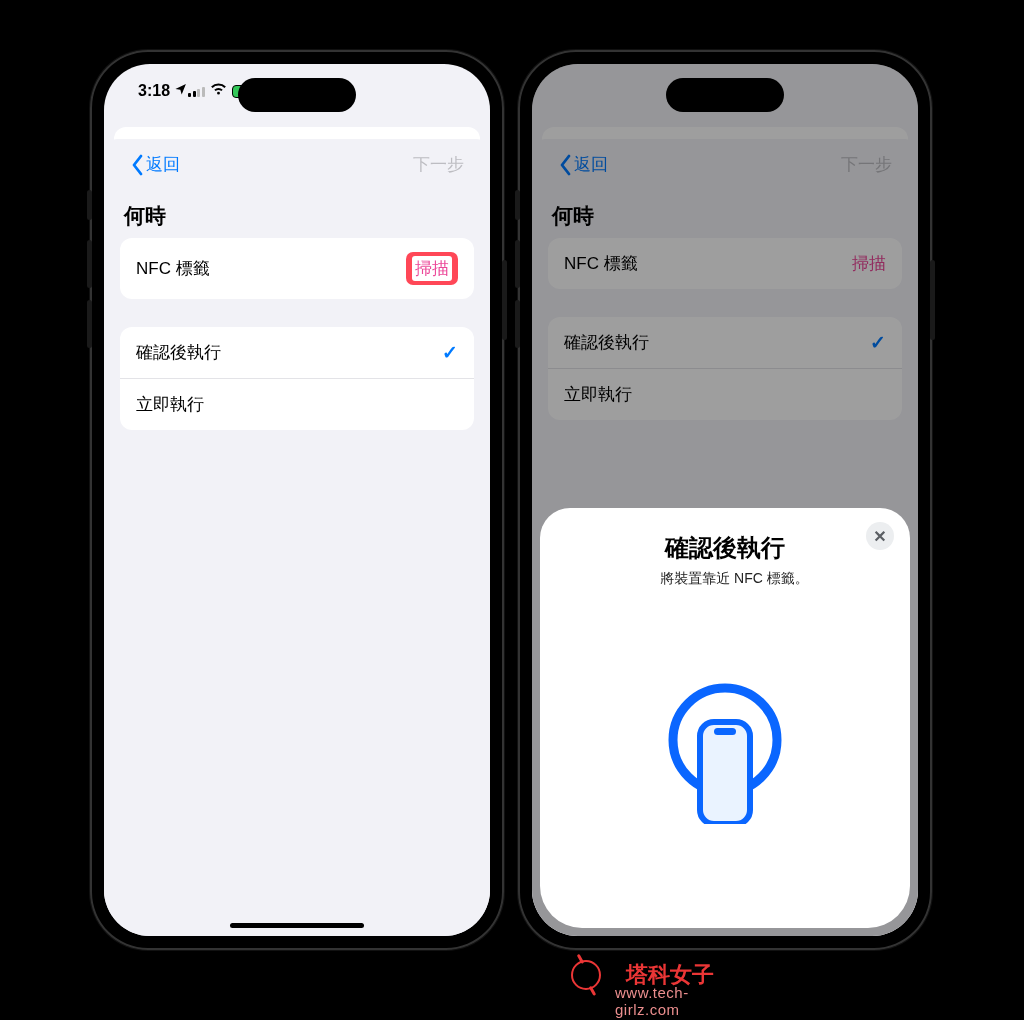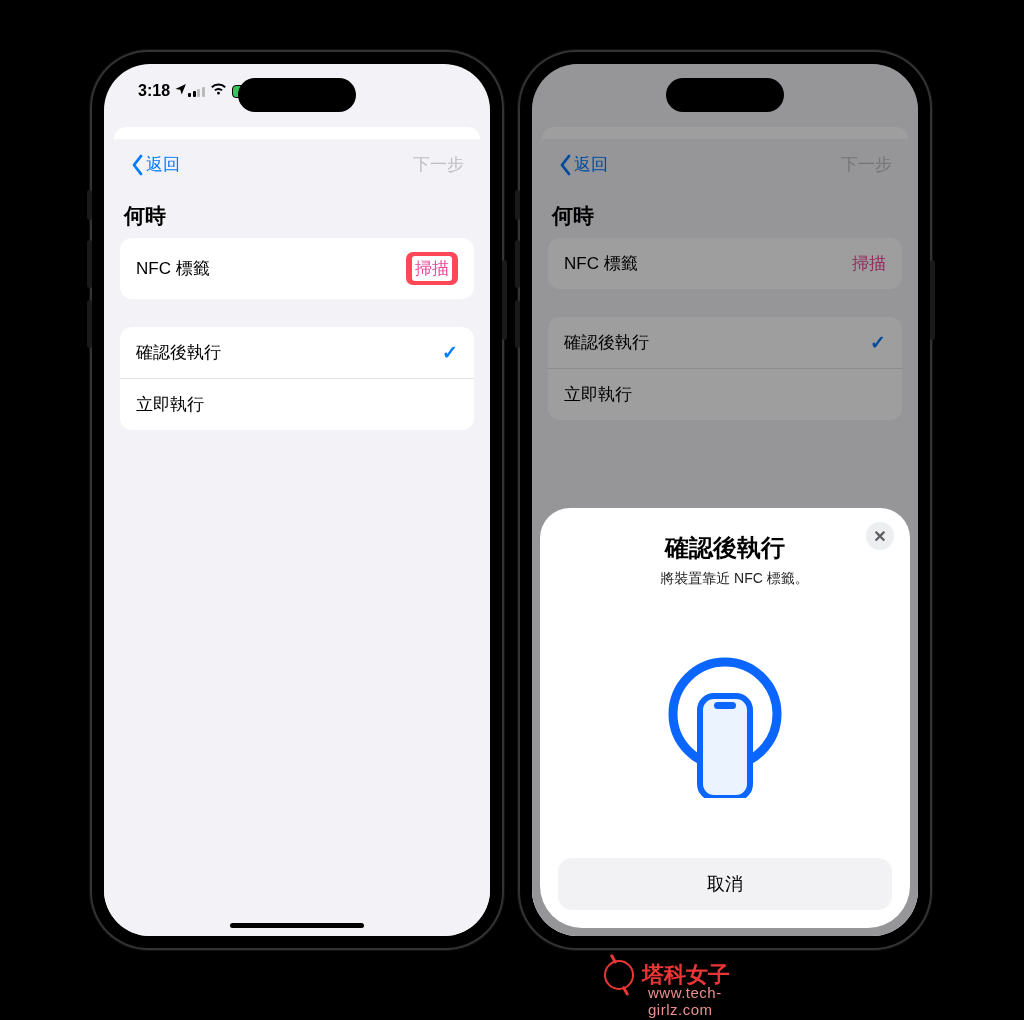--- a/index.html
+++ b/index.html
@@ -195,22 +195,22 @@
   width: 100%;
   background: #f2f2f5;
   border-radius: 14px;
   padding: 14px 0;
   text-align: center;
   font-size: 18px;
 }
 
 .watermark {
   position: absolute;
-  bottom: 30px; right: 294px;
-  display: flex; align-items: center; gap: 8px;
+  bottom: 30px; right: 310px;
+  display: flex; align-items: center; gap: 25px;
   color: #ff3b3b;
   font-weight: 700;
   font-size: 22px;
   opacity: 0.92;
   z-index: 200;
 }
 .watermark small {
   position:absolute; top:24px; left:44px;
   font-size: 15px; color:#ff9b9b; font-weight:400;
   letter-spacing: 0.5px;
@@ -364,21 +364,20 @@
         </div>
         <div class="nfc-title">確認後執行</div>
         <div class="nfc-sub">將裝置靠近 NFC 標籤。</div>
         <div class="nfc-ill">
           <svg width="150" height="150" viewBox="0 0 150 150">
             <circle cx="75" cy="66" r="52" fill="none" stroke="#0a66ff" stroke-width="9"></circle>
             <rect x="50" y="48" width="50" height="102" rx="14" fill="#eaf3ff" stroke="#0a66ff" stroke-width="6"></rect>
             <rect x="64" y="54" width="22" height="7" rx="3.5" fill="#0a66ff"></rect>
           </svg>
         </div>
-        <div class="cancel-btn">取消</div>
       </div>
     </div>
   </div>
 
 </div>
 
 <div class="watermark">
   <div class="wm-ic"></div>
   <span>塔科女子</span>
   <small>www.tech-girlz.com</small>

